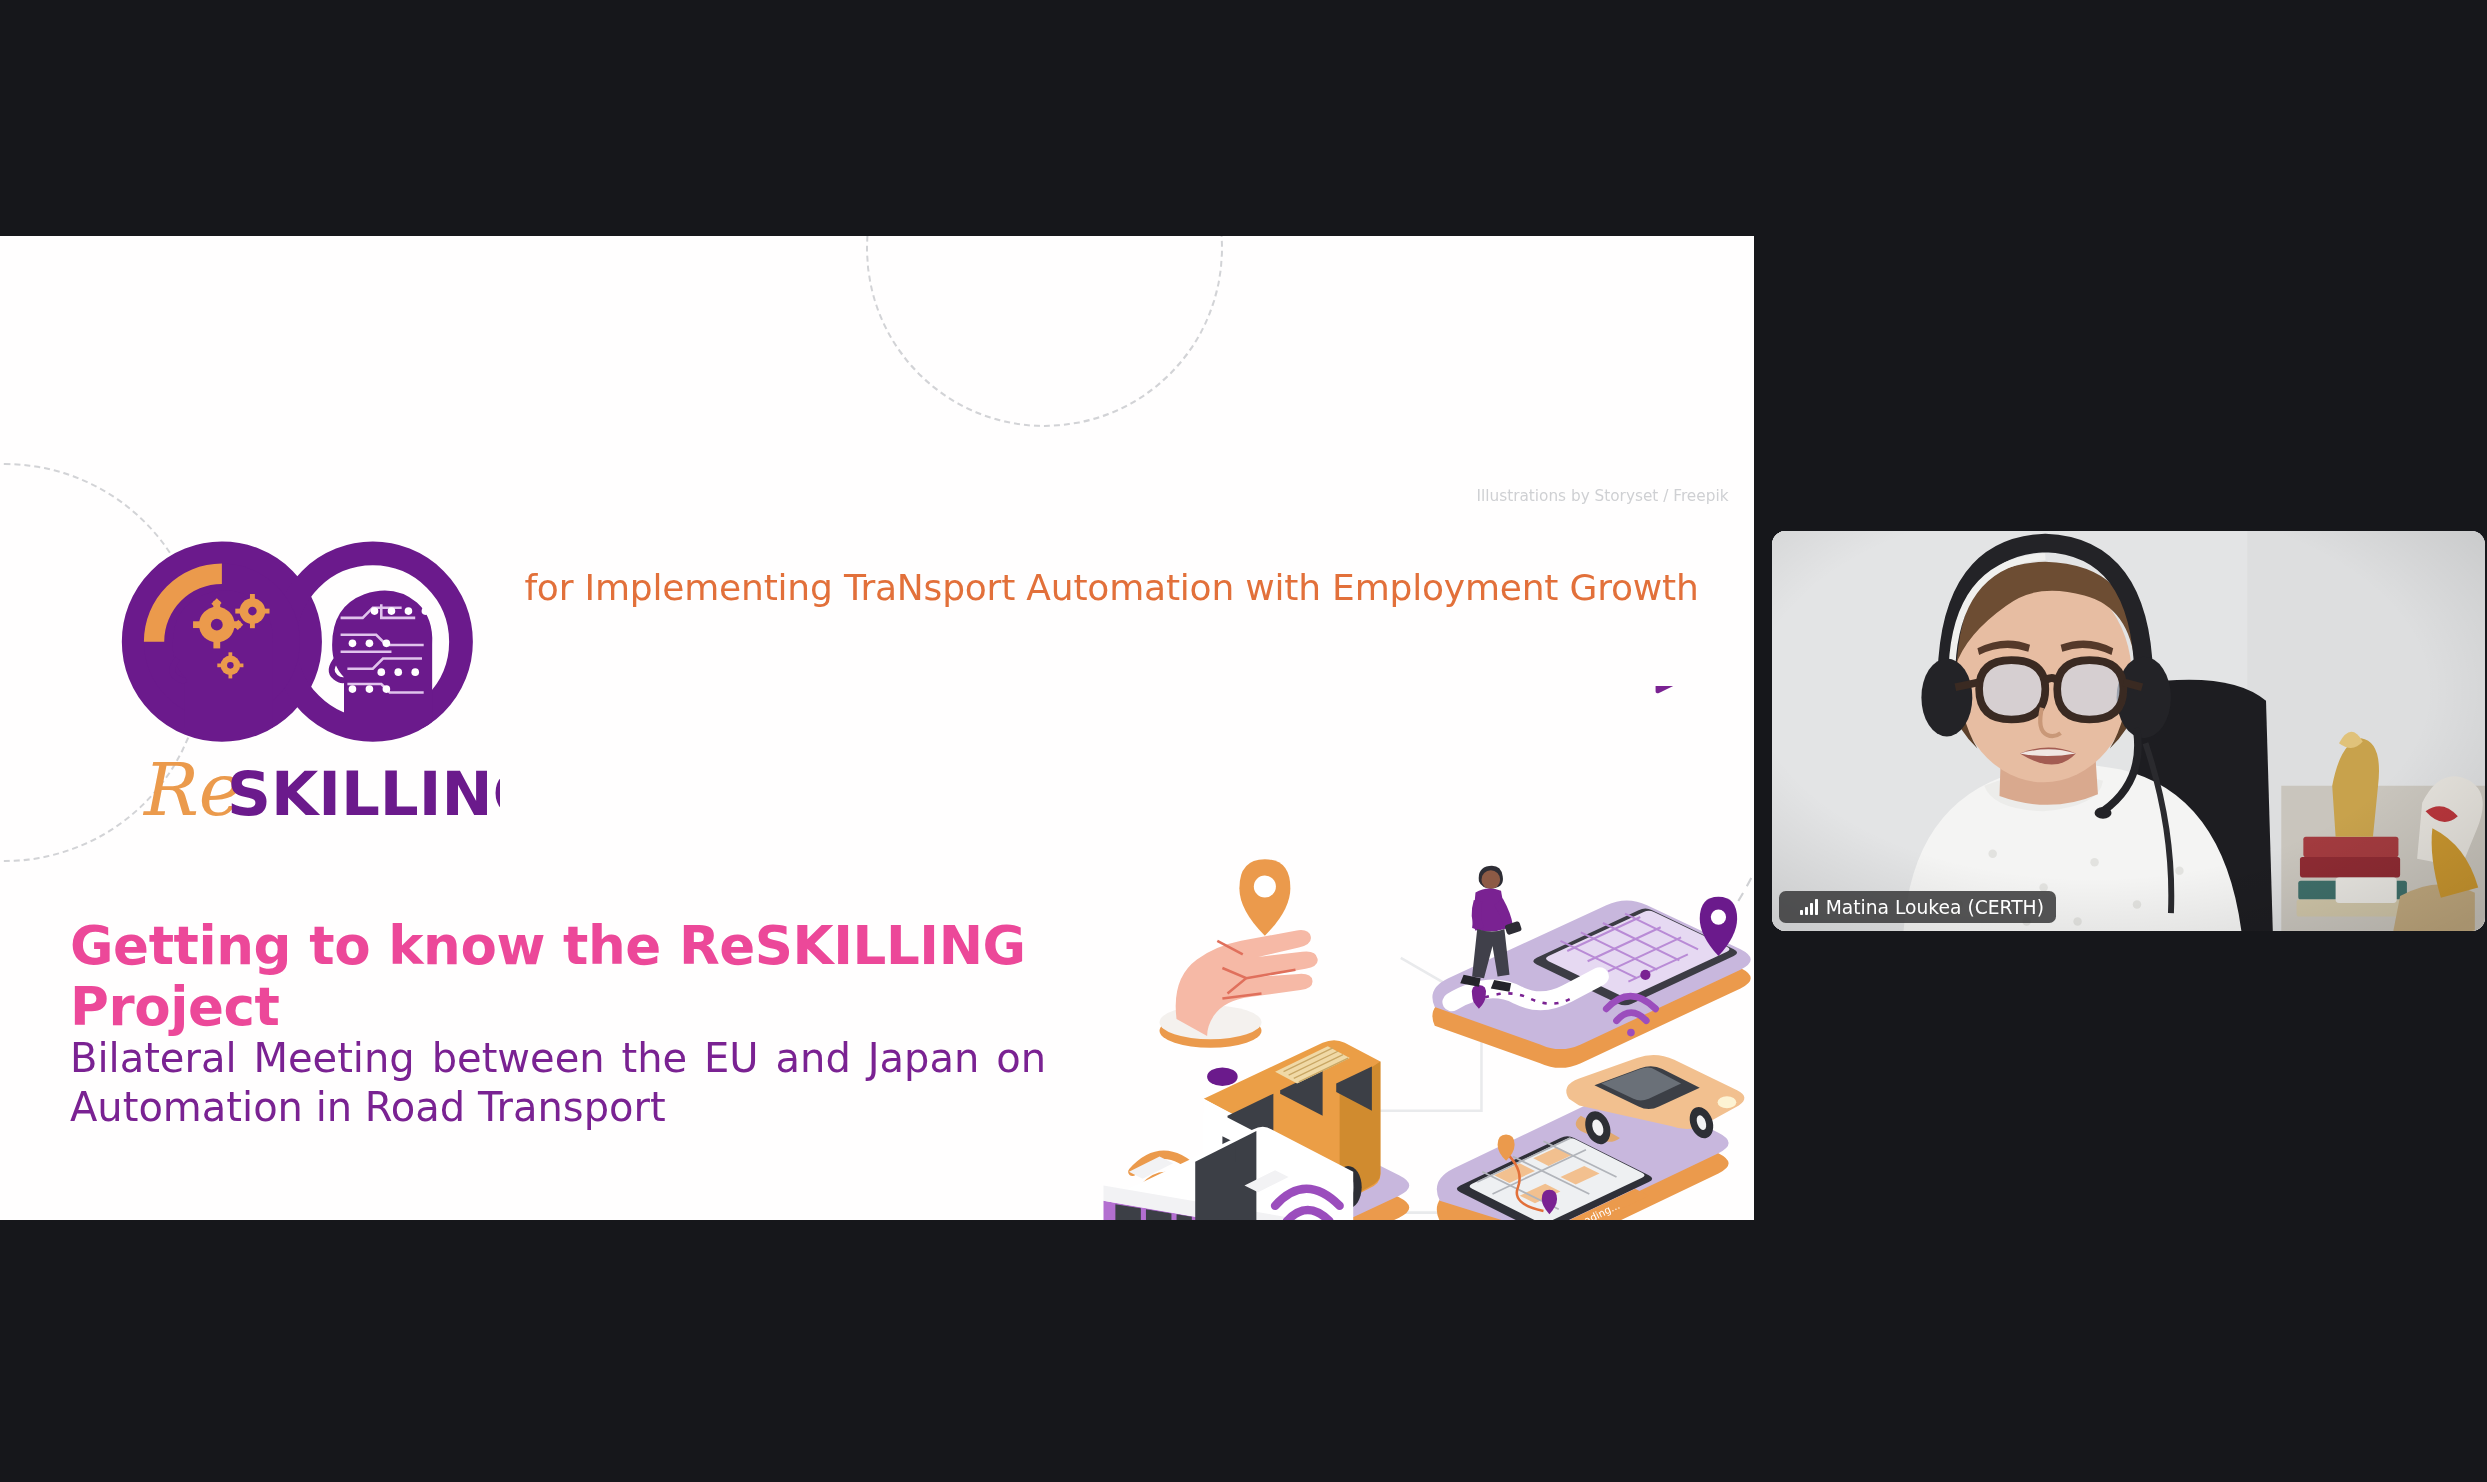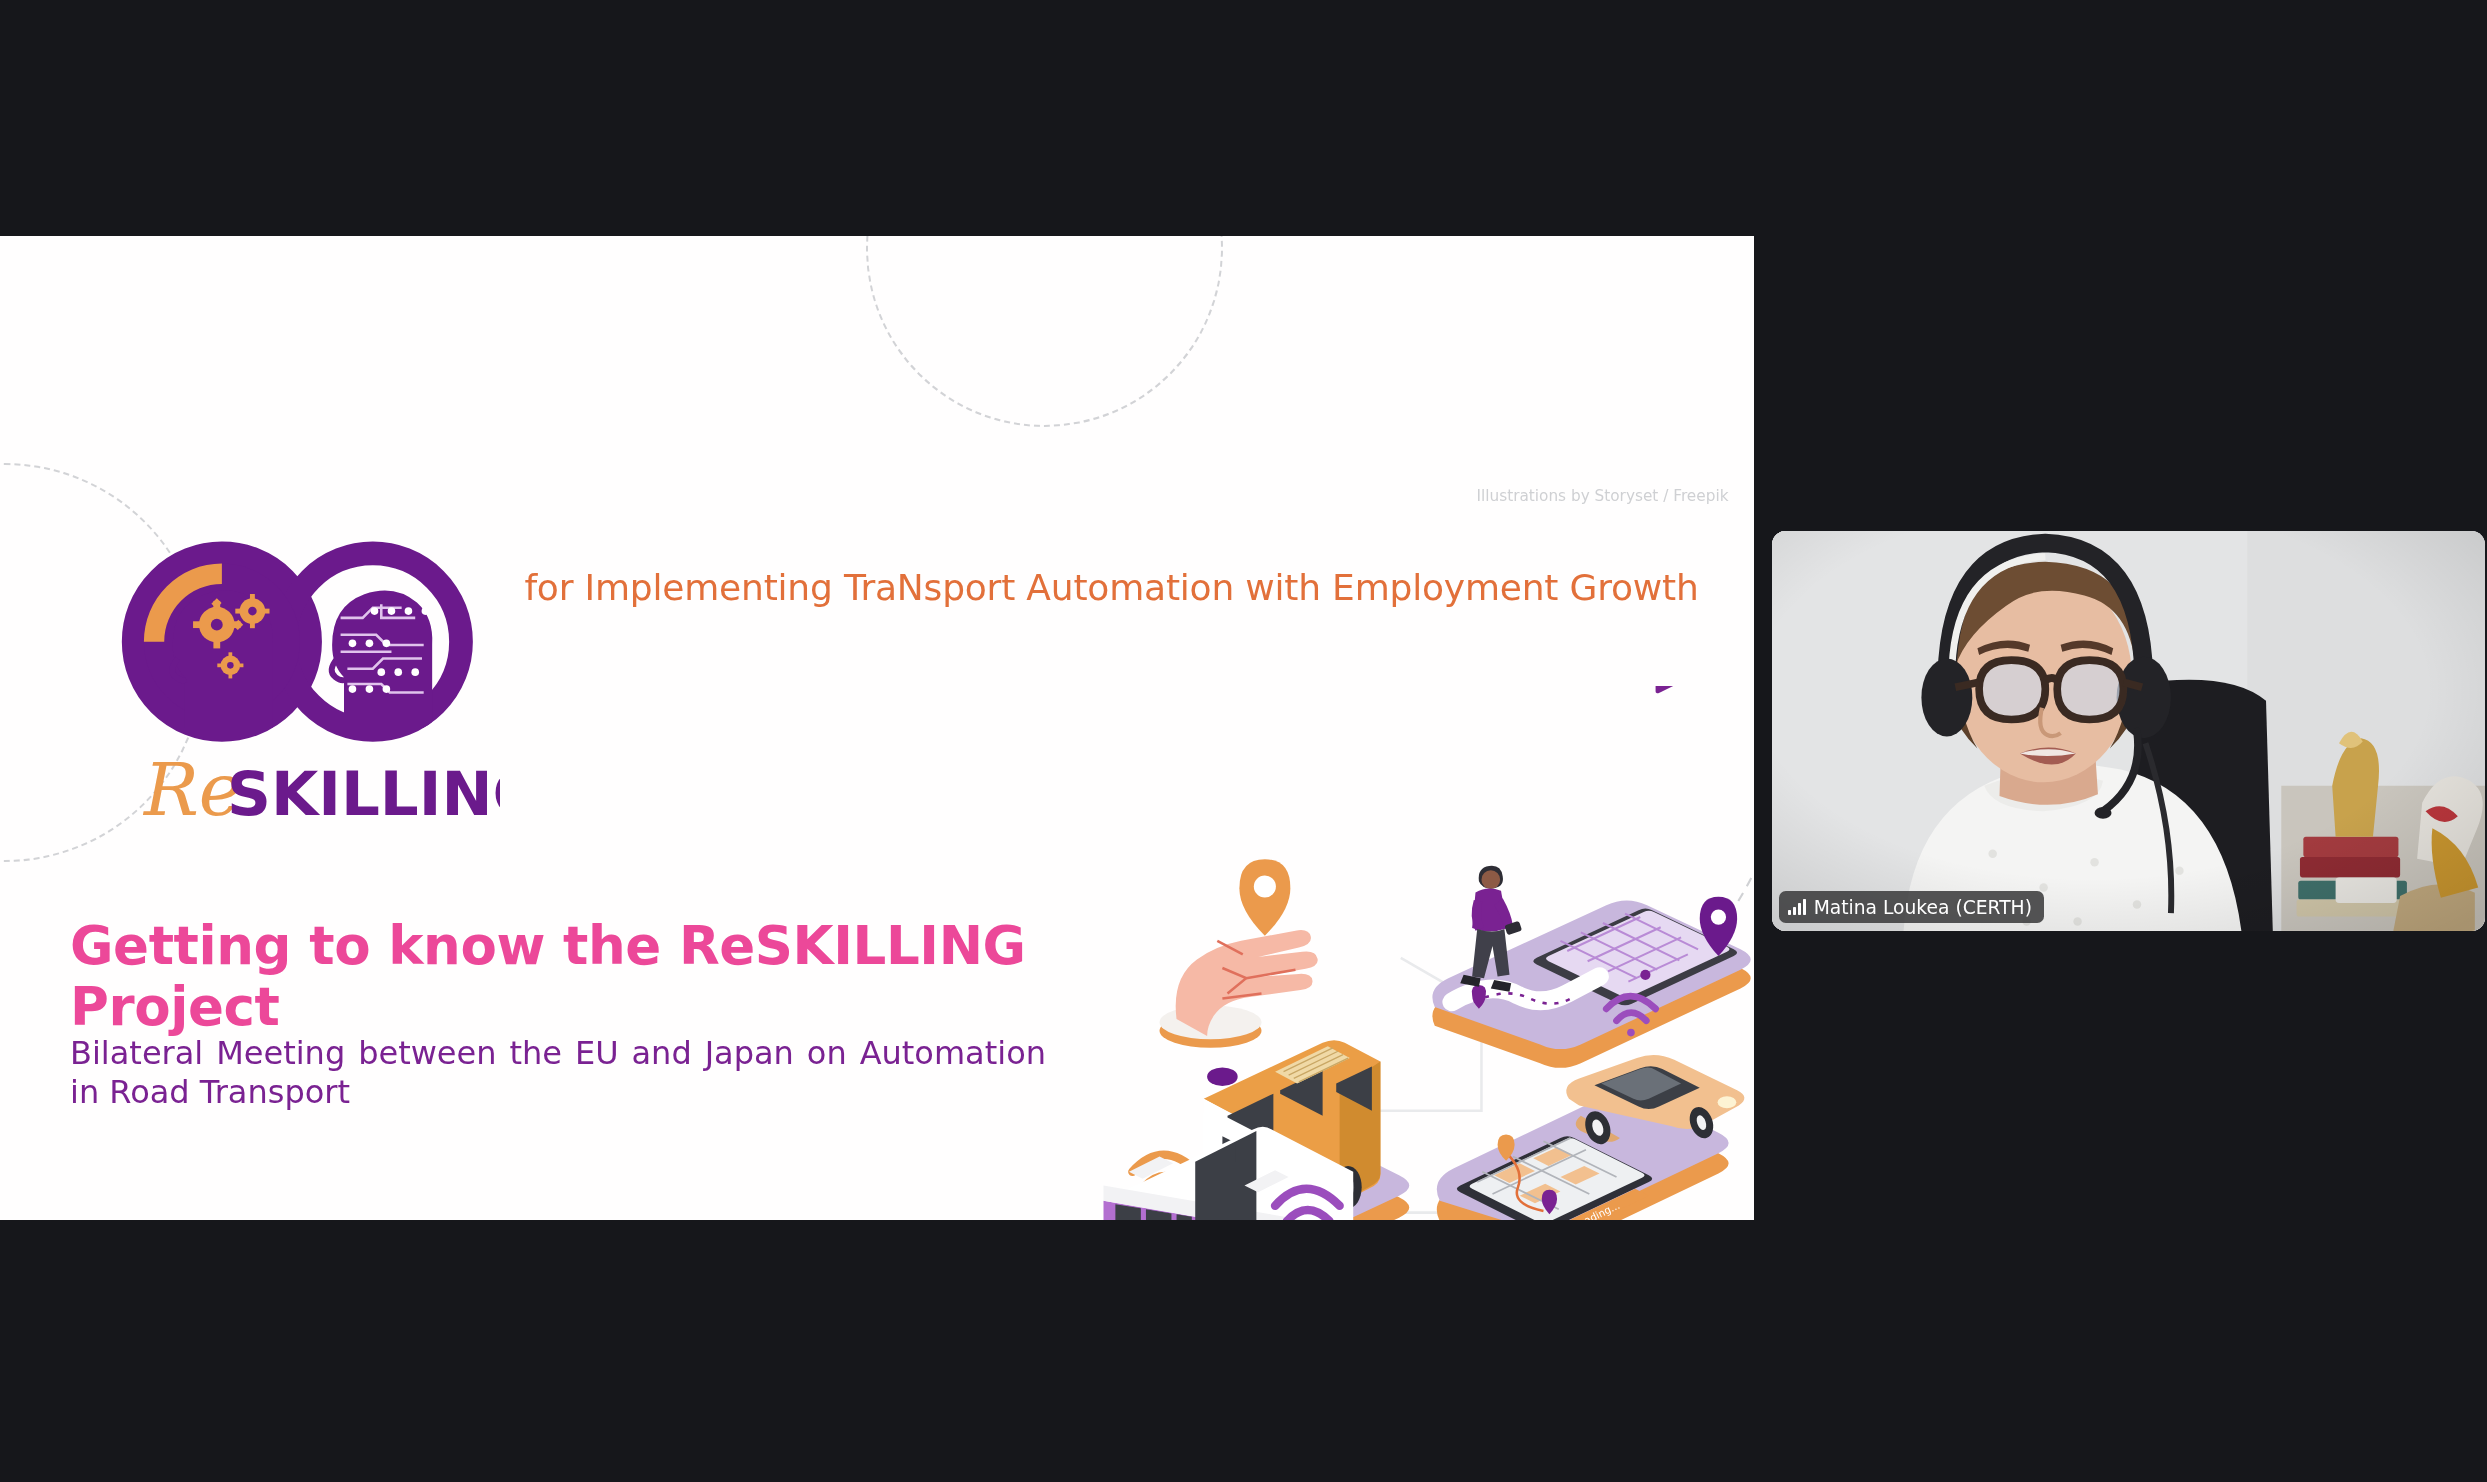--- a/index.html
+++ b/index.html
@@ -71,21 +71,21 @@
     font-weight: bold;
     letter-spacing: -0.4px;
     font-family: "DejaVu Sans", sans-serif;
   }
 
   #meeting-line {
     position: absolute;
     left: 70px; top: 798px;
     width: 976px;
     color: #7a2292;
-    font-size: 32px;
+    font-size: 40px;
     line-height: 1.22;
     text-align: justify;
     text-align-last: left;
     font-family: "DejaVu Sans", sans-serif;
   }
 
   #date-line {
     position: absolute;
     left: 70px; top: 934px;
     color: #7a2292;
@@ -113,21 +113,21 @@
   #video-bg {
     position: absolute; inset: 0;
     background:
       radial-gradient(ellipse at 22% 26%, #e6e7e8 0%, #d6d7d9 58%, #c9cacb 100%);
   }
   #name-badge {
     position: absolute;
     left: 6.8px; bottom: 7.6px;
     height: 32px;
     display: flex; align-items: center; gap: 7.6px;
-    padding: 0 12px 0 9px;
+    padding: 0 12px 0 21px;
     background: rgba(60,60,62,0.88);
     border-radius: 6.8px;
     color: #fff;
     font-size: 18.7px;
     font-family: "DejaVu Sans", sans-serif;
     z-index: 40;
   }
   .audio-bars { display: flex; align-items: flex-end; gap: 2.1px; height: 16px; }
   .audio-bars i { display: block; width: 3px; background: #fff; border-radius: 0.8px; }
 </style>

